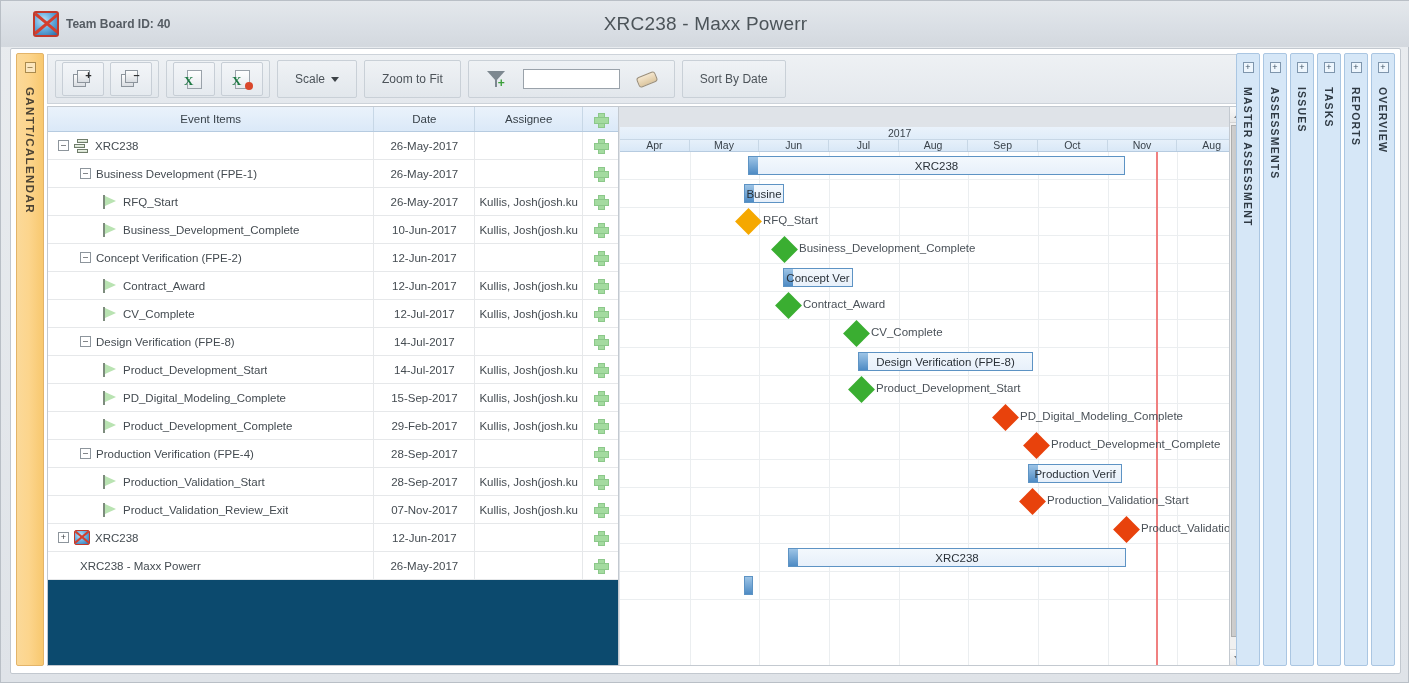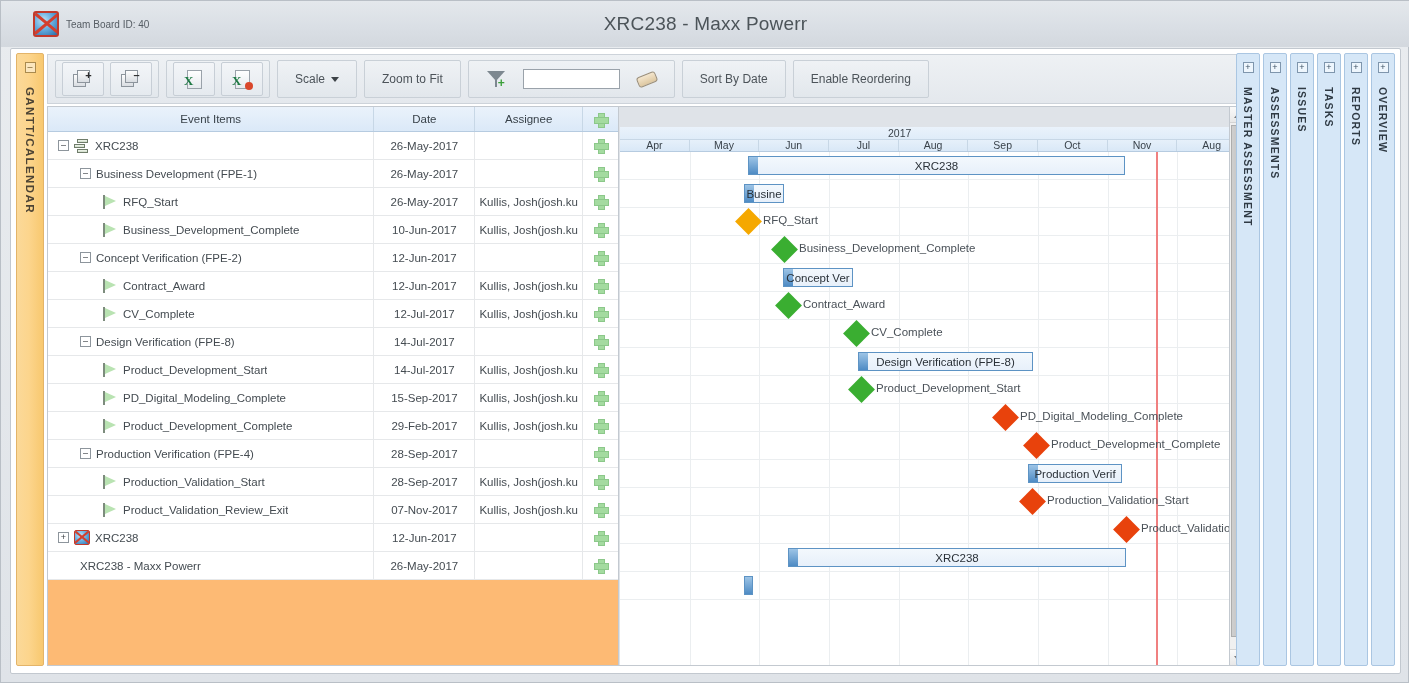--- a/index.html
+++ b/index.html
@@ -29,21 +29,21 @@
     border-radius: 3px;
     background: radial-gradient(circle at 38% 34%, #bfe2f5 0%, #68aee0 45%, #2a6ea8 100%);
     border: 2px solid #c23a2c;
     overflow: hidden;
   }
   .board-icon:before, .board-icon:after {
     content: ""; position: absolute; left: -4px; top: 9px; width: 32px; height: 3px;
     background: #d33f2e; transform: rotate(40deg);
   }
   .board-icon:after { transform: rotate(-40deg); }
-  .tb-left-label { font-size: 10px; color: #555c63; }
+  .tb-left-label { font-size: 12px; color: #555c63; font-weight: bold; }
   .tb-title {
     position: absolute; left: 0; right: 0; text-align: center;
     font-size: 19px; color: #4c5459; letter-spacing: .2px;
   }
   .tb-right {
     position: absolute; right: 18px; top: 0; height: 46px;
     display: flex; align-items: center; gap: 22px;
   }
   .status-wrap { font-size: 11.5px; color: #555c63; }
   .status-wrap .slink { color: #2f49c8; text-decoration: underline; }
@@ -160,21 +160,21 @@
     background: linear-gradient(to bottom,#f4e6cd,#ddc7a0); transform: rotate(-22deg);
   }
   .caret { width:0;height:0;border-left:4px solid transparent;border-right:4px solid transparent;border-top:5px solid #3d4348; margin-left:6px;}
 
   
   .body-wrap {
     position: absolute; left: 36px; top: 57px; width: 1199px; height: 560px;
     border: 1px solid #c3c9d0; background: #dfe3e8; overflow: hidden;
   }
   .grid {
-    position: absolute; left: 0; top: 0; width: 571px; height: 558px; background: #fdba74;
+    position: absolute; left: 0; top: 0; width: 571px; height: 558px; background: #0c4a6e;
     border-right: 1px solid #c3c9d0;
   }
   .ghead {
     display: flex; height: 25px;
     background: linear-gradient(to bottom,#eaf2fb,#dbe9f8);
     border-bottom: 1px solid #b6cbe0;
     font-size: 11.5px; color: #39424a;
   }
   .ghead > div {
     display: flex; align-items: center; justify-content: center;
@@ -413,25 +413,20 @@
           <span class="eraser-icon"></span>
         </div>
       </div>
 
       <div class="tgroup">
         <div class="tbtn">
           <span>Sort By Date</span>
         </div>
       </div>
 
-      <div class="tgroup">
-        <div class="tbtn">
-          <span>Enable Reordering</span>
-        </div>
-      </div>
     </div>
 
     <div class="body-wrap">
 
       <div class="grid">
         <div class="ghead">
           <div class="c-event">Event Items</div>
           <div class="c-date">Date</div>
           <div class="c-assig">Assignee</div>
           <div class="c-plus">

